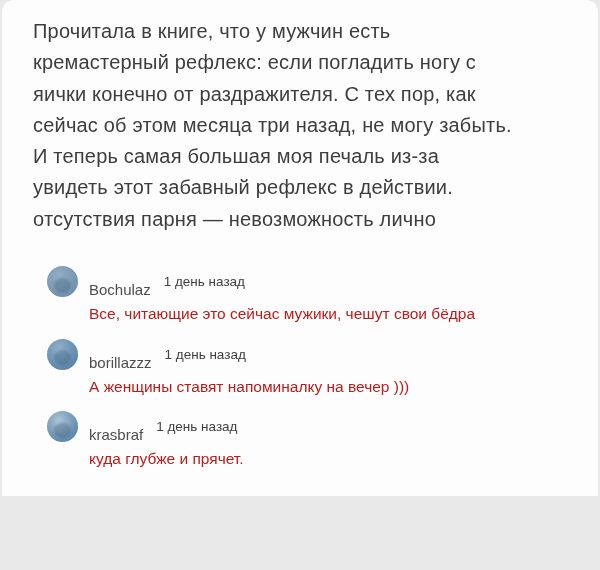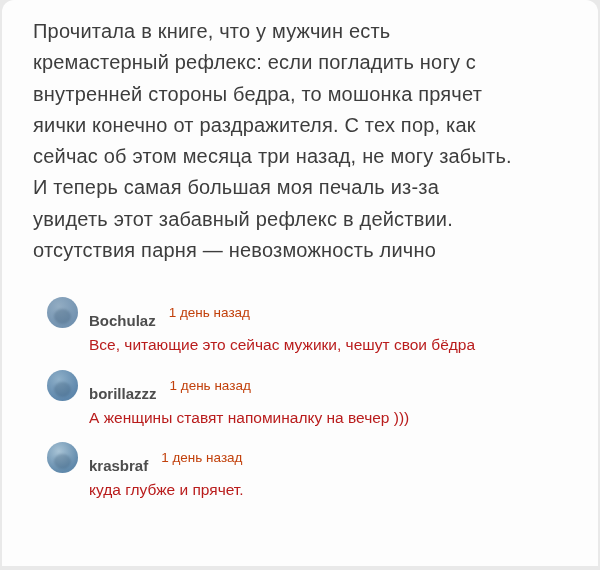--- a/index.html
+++ b/index.html
@@ -5,21 +5,21 @@
   * { margin: 0; padding: 0; box-sizing: border-box; }
   html, body {
     width: 600px; height: 570px;
     font-family: "Liberation Sans", "DejaVu Sans", sans-serif;
     background: #e9e9e9;
     overflow: hidden;
   }
   .card {
     position: relative;
     margin: 0 2px;
-    width: 596px; height: 566px;
+    width: 596px; height: 496px;
     background: #fdfdfd;
     border-radius: 12px 12px 0 0;
   }
   .post-text {
     padding: 16px 28px 0 31px;
     font-size: 20px;
     line-height: 31.3px;
     color: #3d3d3d;
     letter-spacing: 0.2px;
   }
@@ -44,45 +44,44 @@
     position: absolute;
     left: 22%; top: 38%;
     width: 55%; height: 48%;
     border-radius: 50%;
     background: rgba(40,70,100,0.25);
     filter: blur(1px);
   }
   .uname {
     margin-left: 11px;
     font-size: 15px;
-    font-weight: bold;
+    font-weight: normal;
     color: #4d4d4d;
     margin-top: 16px;
   }
   .tstamp {
     margin-left: 13px;
     font-size: 13.5px;
-    color: #c2410c;
+    color: #404040;
   }
   .c-body {
     margin-left: 42px;
     font-size: 15.5px;
     line-height: 21.5px;
     color: #b91c1c;
   }
 </style>
 </head>
 <body>
 
 <div class="card">
 
   <div class="post-text">
     <div>Прочитала в книге, что у мужчин есть</div>
     <div>кремастерный рефлекс: если погладить ногу с</div>
-    <div>внутренней стороны бедра, то мошонка прячет</div>
     <div>яички конечно от раздражителя. С тех пор, как</div>
     <div>сейчас об этом месяца три назад, не могу забыть.</div>
     <div>И теперь самая большая моя печаль из-за</div>
     <div>увидеть этот забавный рефлекс в действии.</div>
     <div>отсутствия парня — невозможность лично</div>
   </div>
 
   <div class="comments">
 
     <div class="comment">

